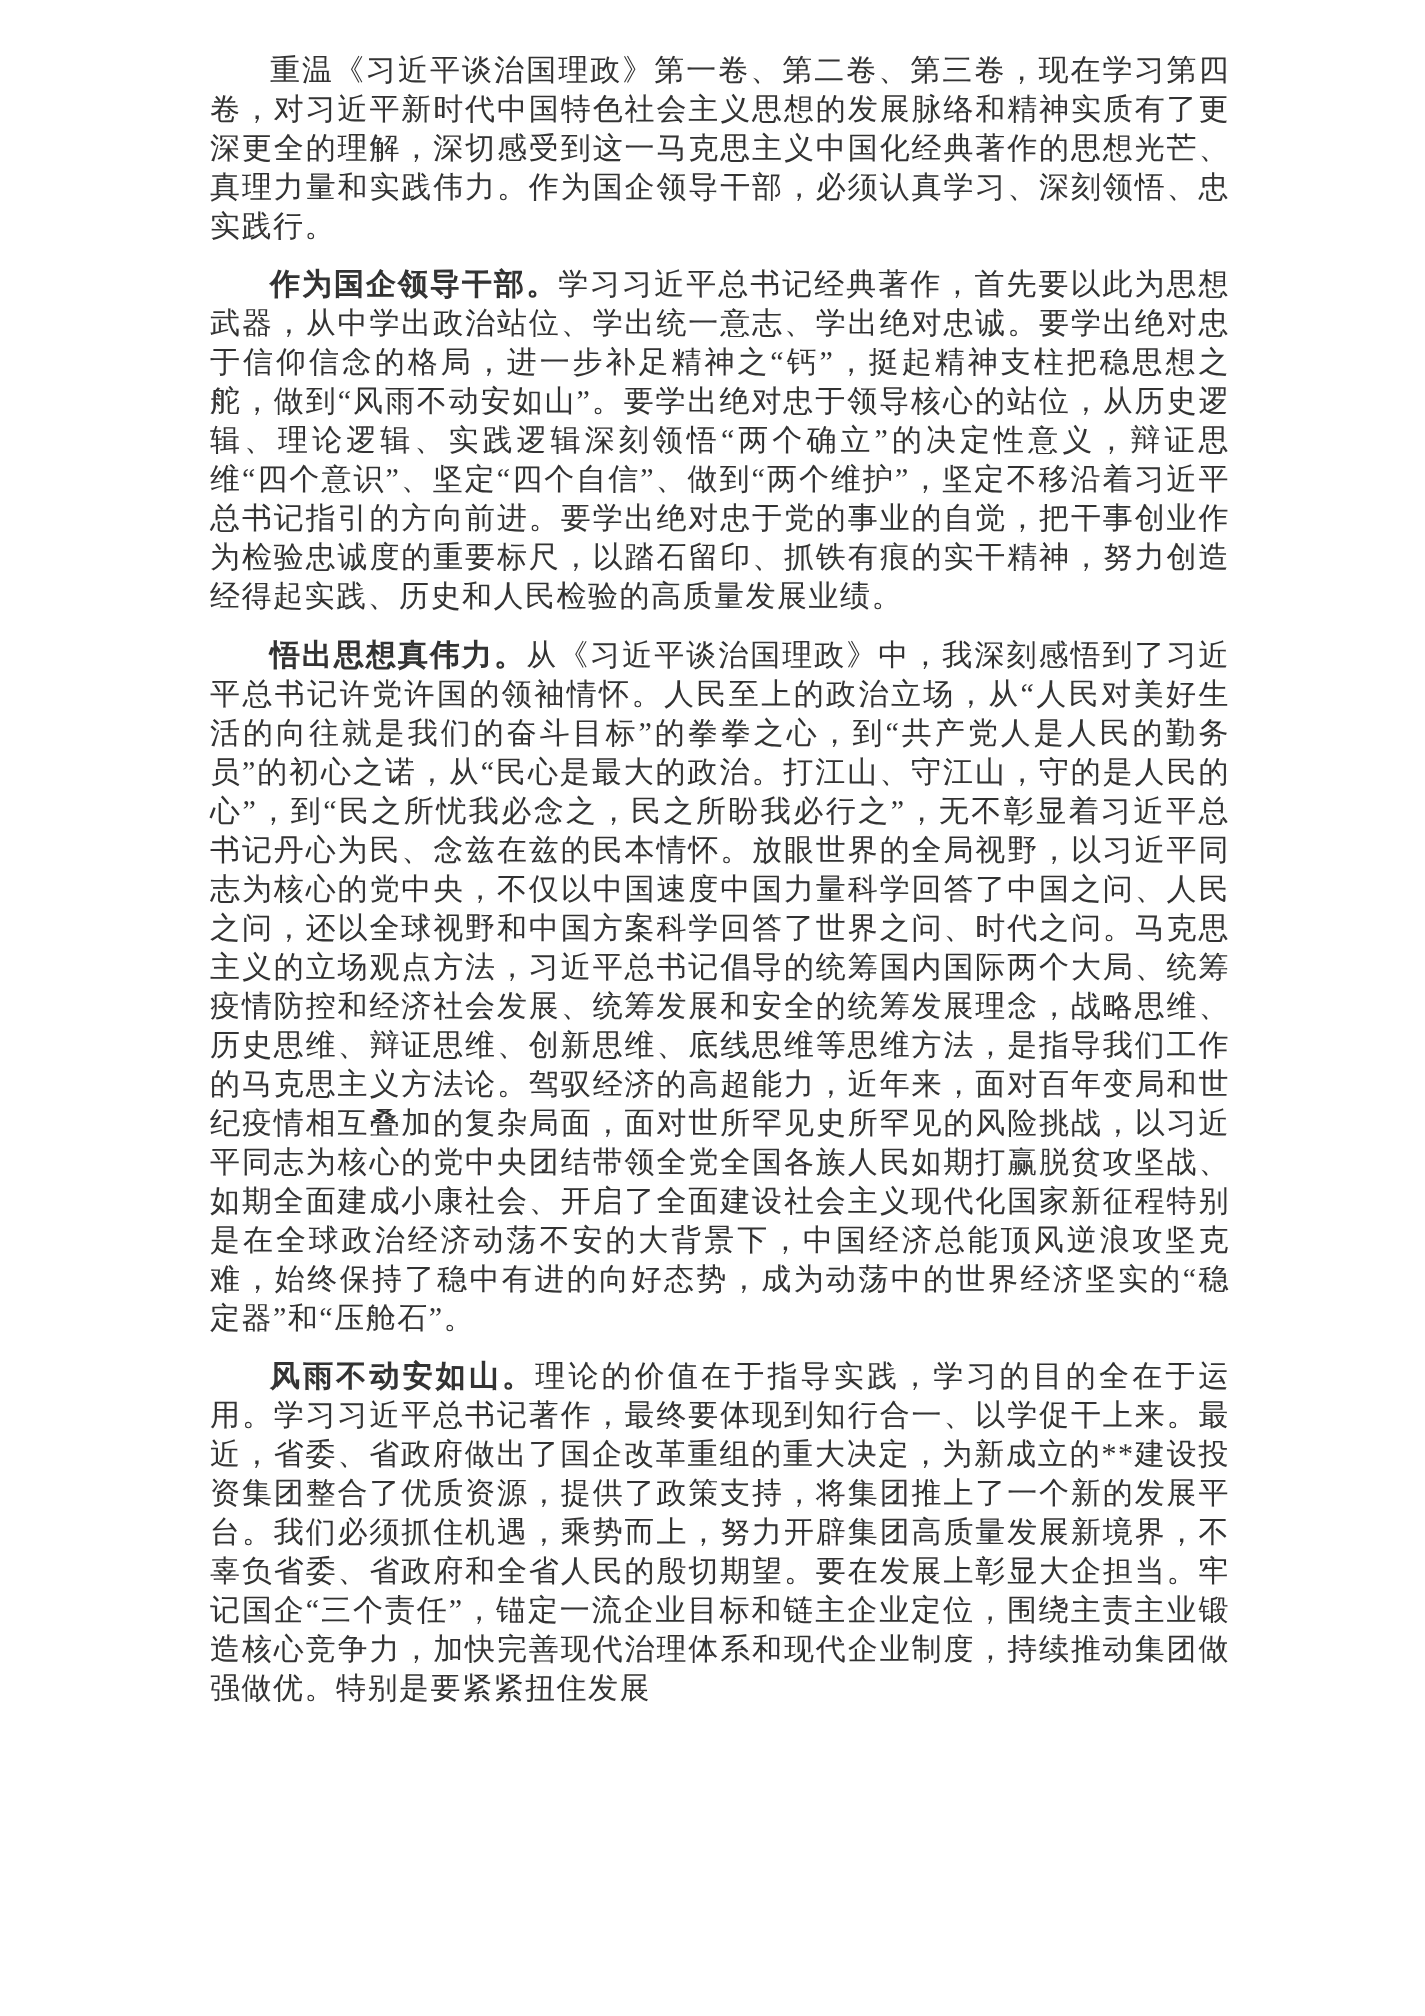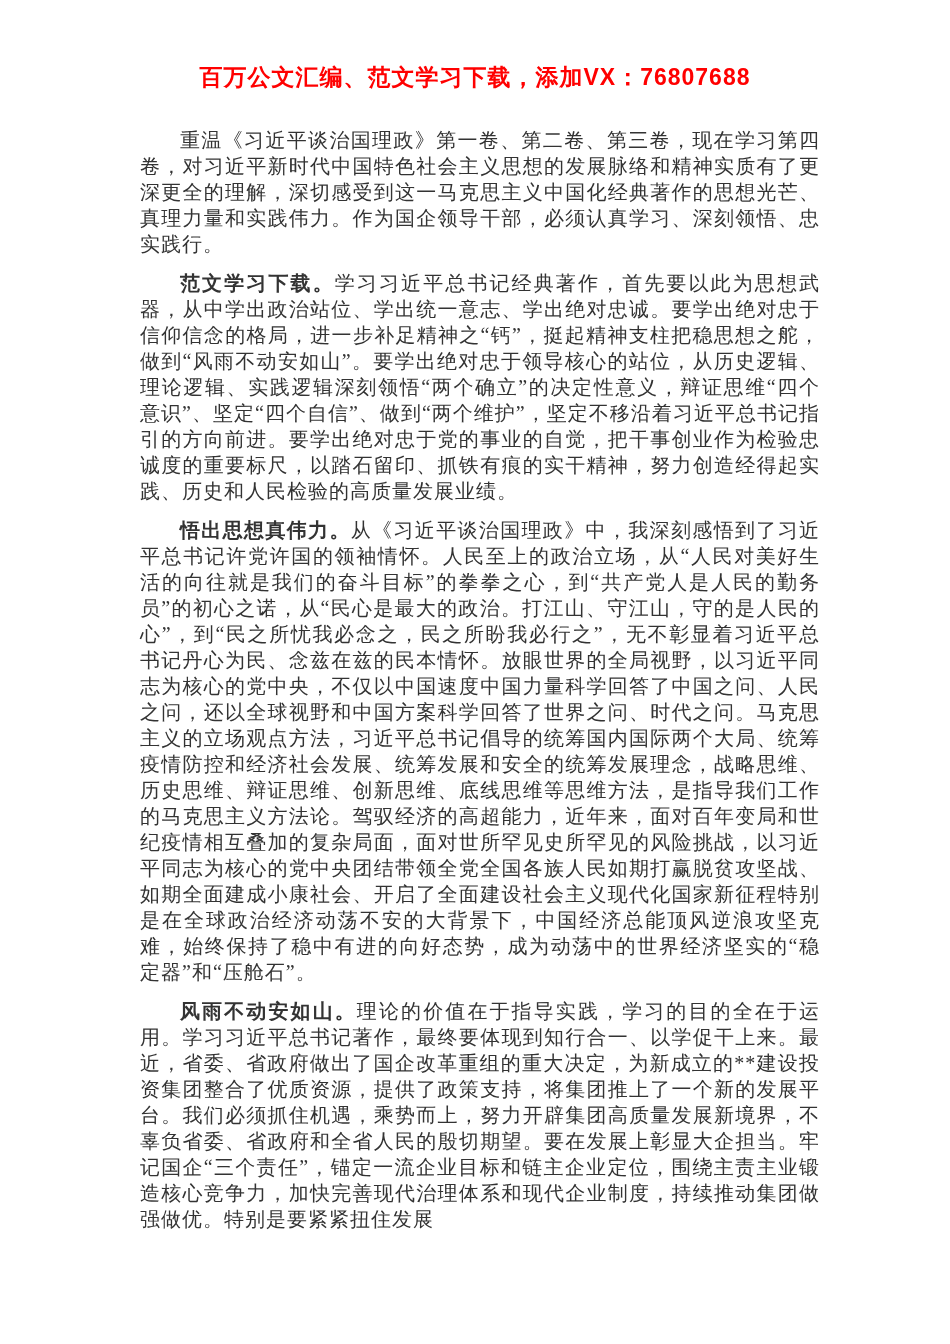--- a/index.html
+++ b/index.html
@@ -40,26 +40,25 @@
   }
   .lead {
     font-weight: bold;
   }
 </style>
 </head>
 <body>
 
 <div class="page">
 
-  <div class="promo">百万公文汇编、范文学习下载，添加VX：76807688</div>
 
   <div class="content">
 
     <p><span class="lead"></span><span>重温《习近平谈治国理政》第一卷、第二卷、第三卷，现在学习第四卷，对习近平新时代中国特色社会主义思想的发展脉络和精神实质有了更深更全的理解，深切感受到这一马克思主义中国化经典著作的思想光芒、真理力量和实践伟力。作为国企领导干部，必须认真学习、深刻领悟、忠实践行。</span></p>
 
-    <p><span class="lead">范文学习下载。</span><span>学习习近平总书记经典著作，首先要以此为思想武器，从中学出政治站位、学出统一意志、学出绝对忠诚。要学出绝对忠于信仰信念的格局，进一步补足精神之“钙”，挺起精神支柱把稳思想之舵，做到“风雨不动安如山”。要学出绝对忠于领导核心的站位，从历史逻辑、理论逻辑、实践逻辑深刻领悟“两个确立”的决定性意义，辩证思维“四个意识”、坚定“四个自信”、做到“两个维护”，坚定不移沿着习近平总书记指引的方向前进。要学出绝对忠于党的事业的自觉，把干事创业作为检验忠诚度的重要标尺，以踏石留印、抓铁有痕的实干精神，努力创造经得起实践、历史和人民检验的高质量发展业绩。</span></p>
+    <p><span class="lead">作为国企领导干部。</span><span>学习习近平总书记经典著作，首先要以此为思想武器，从中学出政治站位、学出统一意志、学出绝对忠诚。要学出绝对忠于信仰信念的格局，进一步补足精神之“钙”，挺起精神支柱把稳思想之舵，做到“风雨不动安如山”。要学出绝对忠于领导核心的站位，从历史逻辑、理论逻辑、实践逻辑深刻领悟“两个确立”的决定性意义，辩证思维“四个意识”、坚定“四个自信”、做到“两个维护”，坚定不移沿着习近平总书记指引的方向前进。要学出绝对忠于党的事业的自觉，把干事创业作为检验忠诚度的重要标尺，以踏石留印、抓铁有痕的实干精神，努力创造经得起实践、历史和人民检验的高质量发展业绩。</span></p>
 
     <p><span class="lead">悟出思想真伟力。</span><span>从《习近平谈治国理政》中，我深刻感悟到了习近平总书记许党许国的领袖情怀。人民至上的政治立场，从“人民对美好生活的向往就是我们的奋斗目标”的拳拳之心，到“共产党人是人民的勤务员”的初心之诺，从“民心是最大的政治。打江山、守江山，守的是人民的心”，到“民之所忧我必念之，民之所盼我必行之”，无不彰显着习近平总书记丹心为民、念兹在兹的民本情怀。放眼世界的全局视野，以习近平同志为核心的党中央，不仅以中国速度中国力量科学回答了中国之问、人民之问，还以全球视野和中国方案科学回答了世界之问、时代之问。马克思主义的立场观点方法，习近平总书记倡导的统筹国内国际两个大局、统筹疫情防控和经济社会发展、统筹发展和安全的统筹发展理念，战略思维、历史思维、辩证思维、创新思维、底线思维等思维方法，是指导我们工作的马克思主义方法论。驾驭经济的高超能力，近年来，面对百年变局和世纪疫情相互叠加的复杂局面，面对世所罕见史所罕见的风险挑战，以习近平同志为核心的党中央团结带领全党全国各族人民如期打赢脱贫攻坚战、如期全面建成小康社会、开启了全面建设社会主义现代化国家新征程特别是在全球政治经济动荡不安的大背景下，中国经济总能顶风逆浪攻坚克难，始终保持了稳中有进的向好态势，成为动荡中的世界经济坚实的“稳定器”和“压舱石”。</span></p>
 
     <p><span class="lead">风雨不动安如山。</span><span>理论的价值在于指导实践，学习的目的全在于运用。学习习近平总书记著作，最终要体现到知行合一、以学促干上来。最近，省委、省政府做出了国企改革重组的重大决定，为新成立的**建设投资集团整合了优质资源，提供了政策支持，将集团推上了一个新的发展平台。我们必须抓住机遇，乘势而上，努力开辟集团高质量发展新境界，不辜负省委、省政府和全省人民的殷切期望。要在发展上彰显大企担当。牢记国企“三个责任”，锚定一流企业目标和链主企业定位，围绕主责主业锻造核心竞争力，加快完善现代治理体系和现代企业制度，持续推动集团做强做优。特别是要紧紧扭住发展</span></p>
 
   </div>
 </div>
 
 </body></html>

